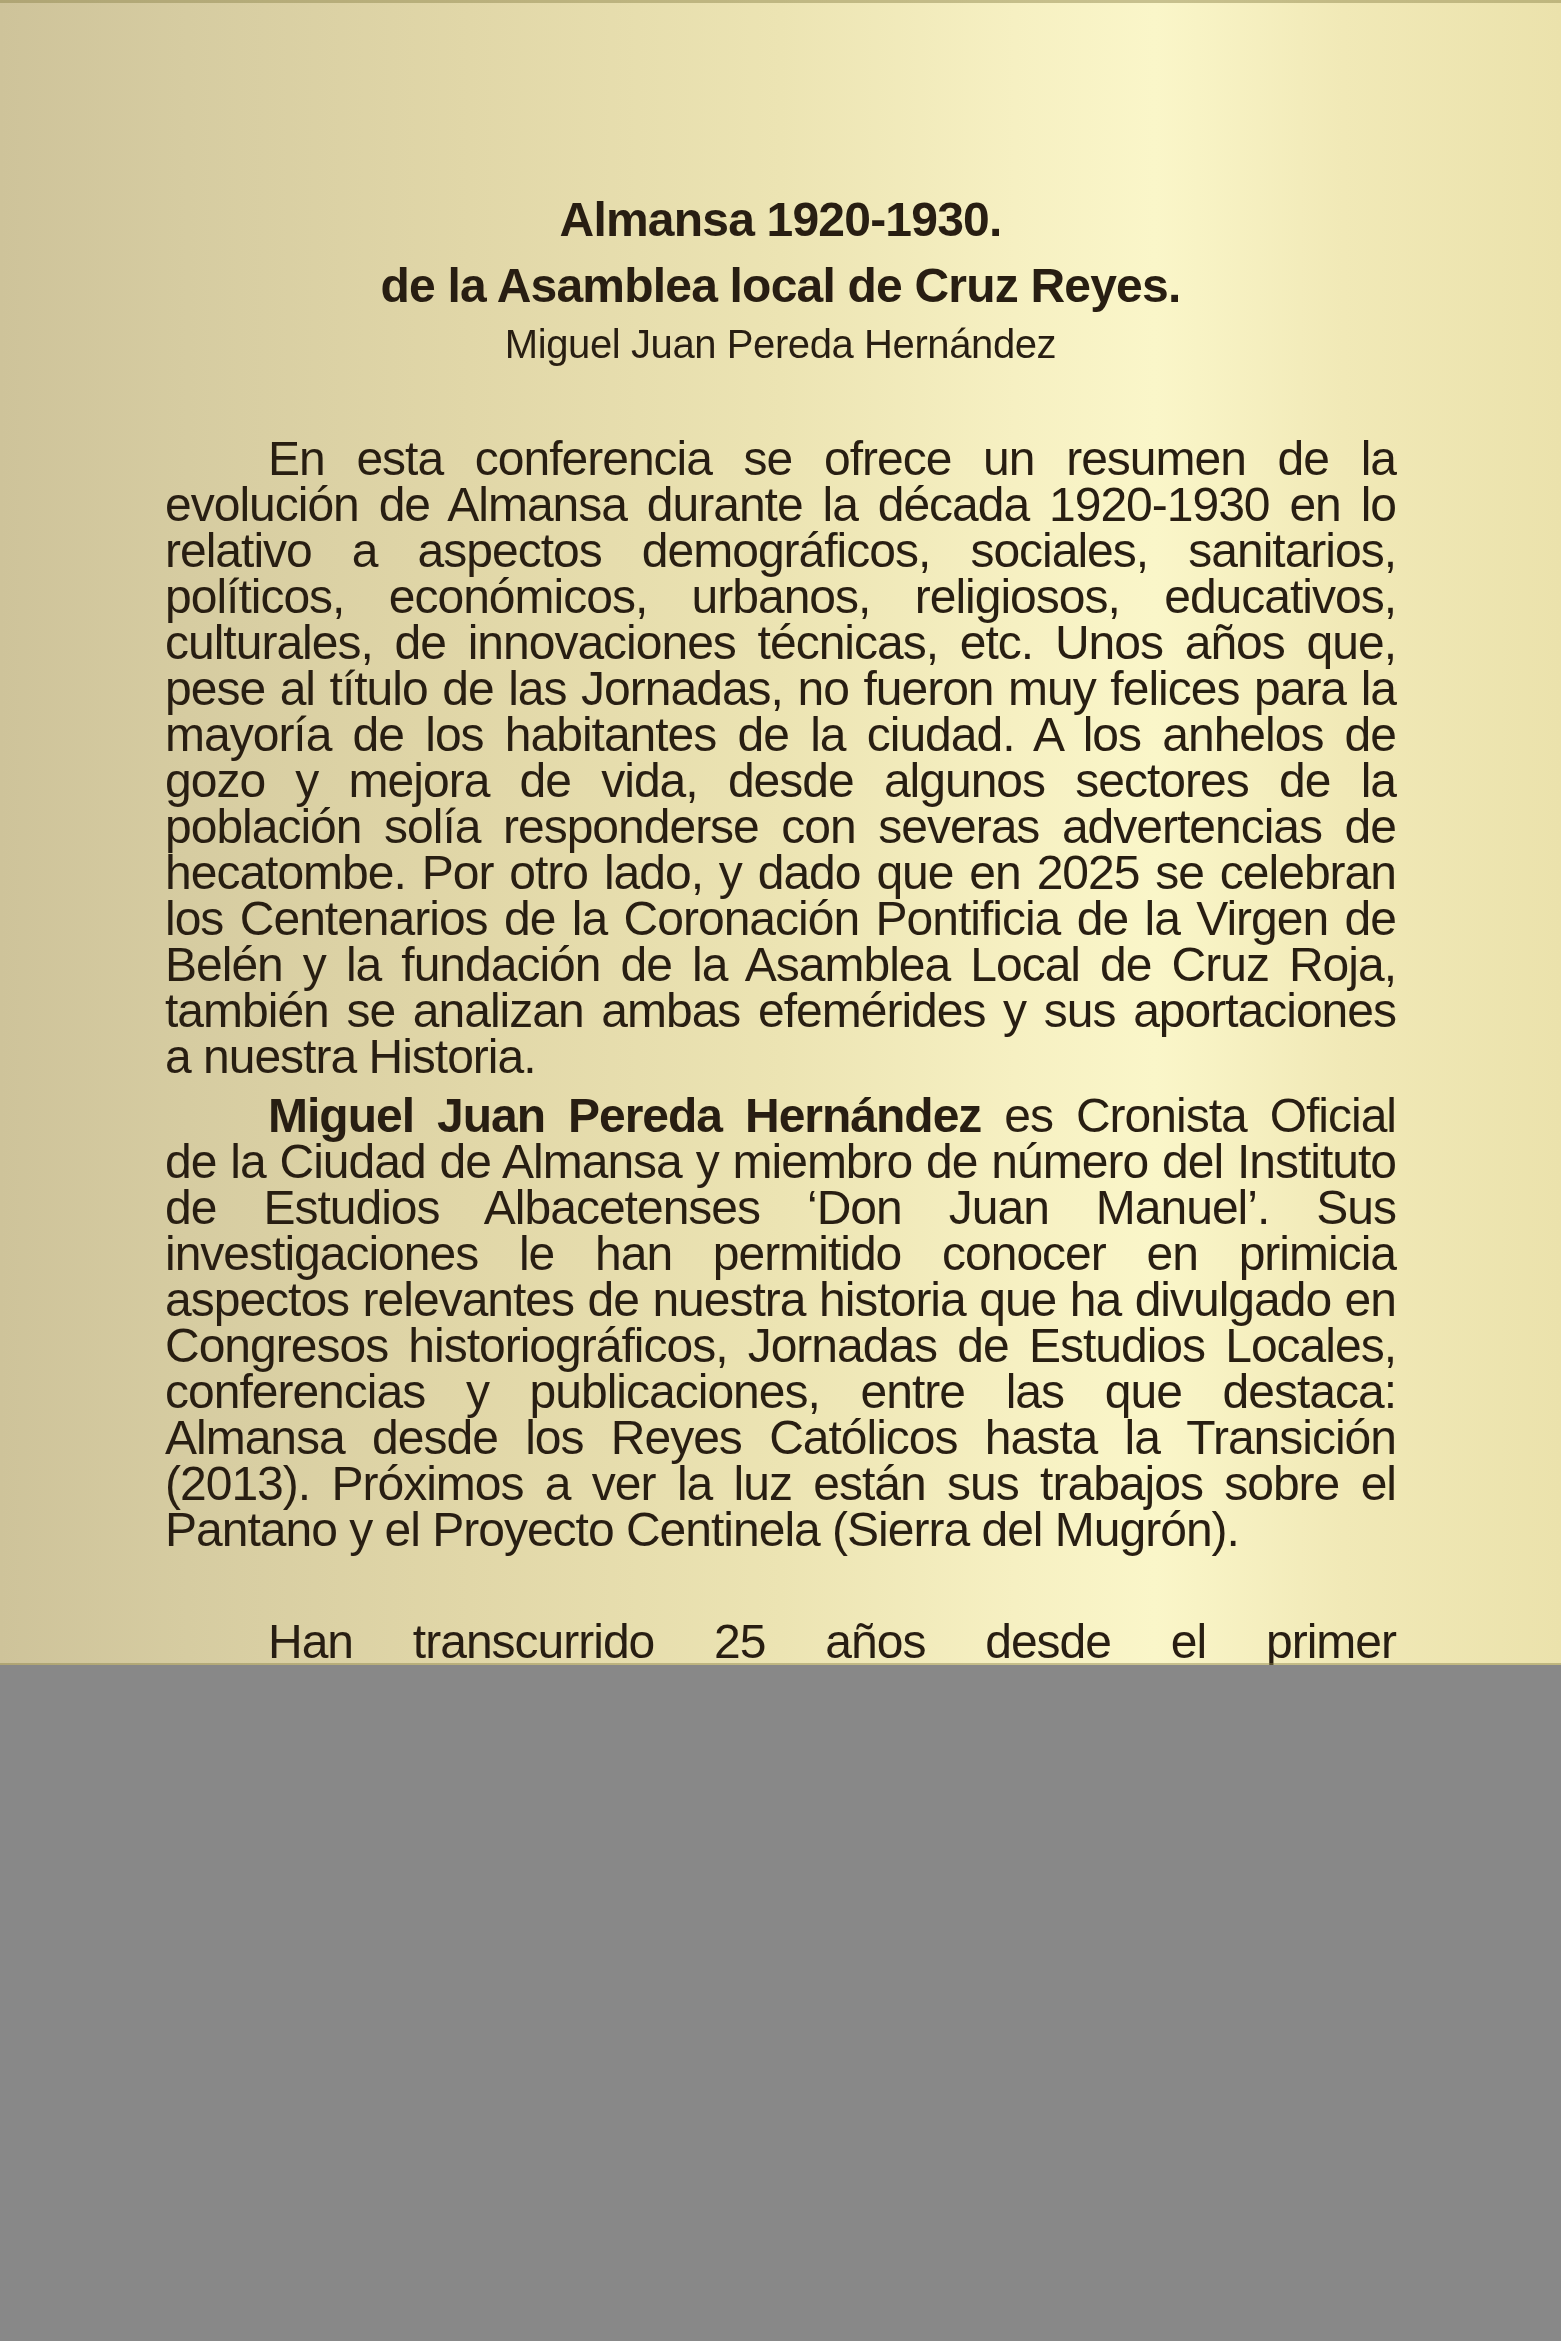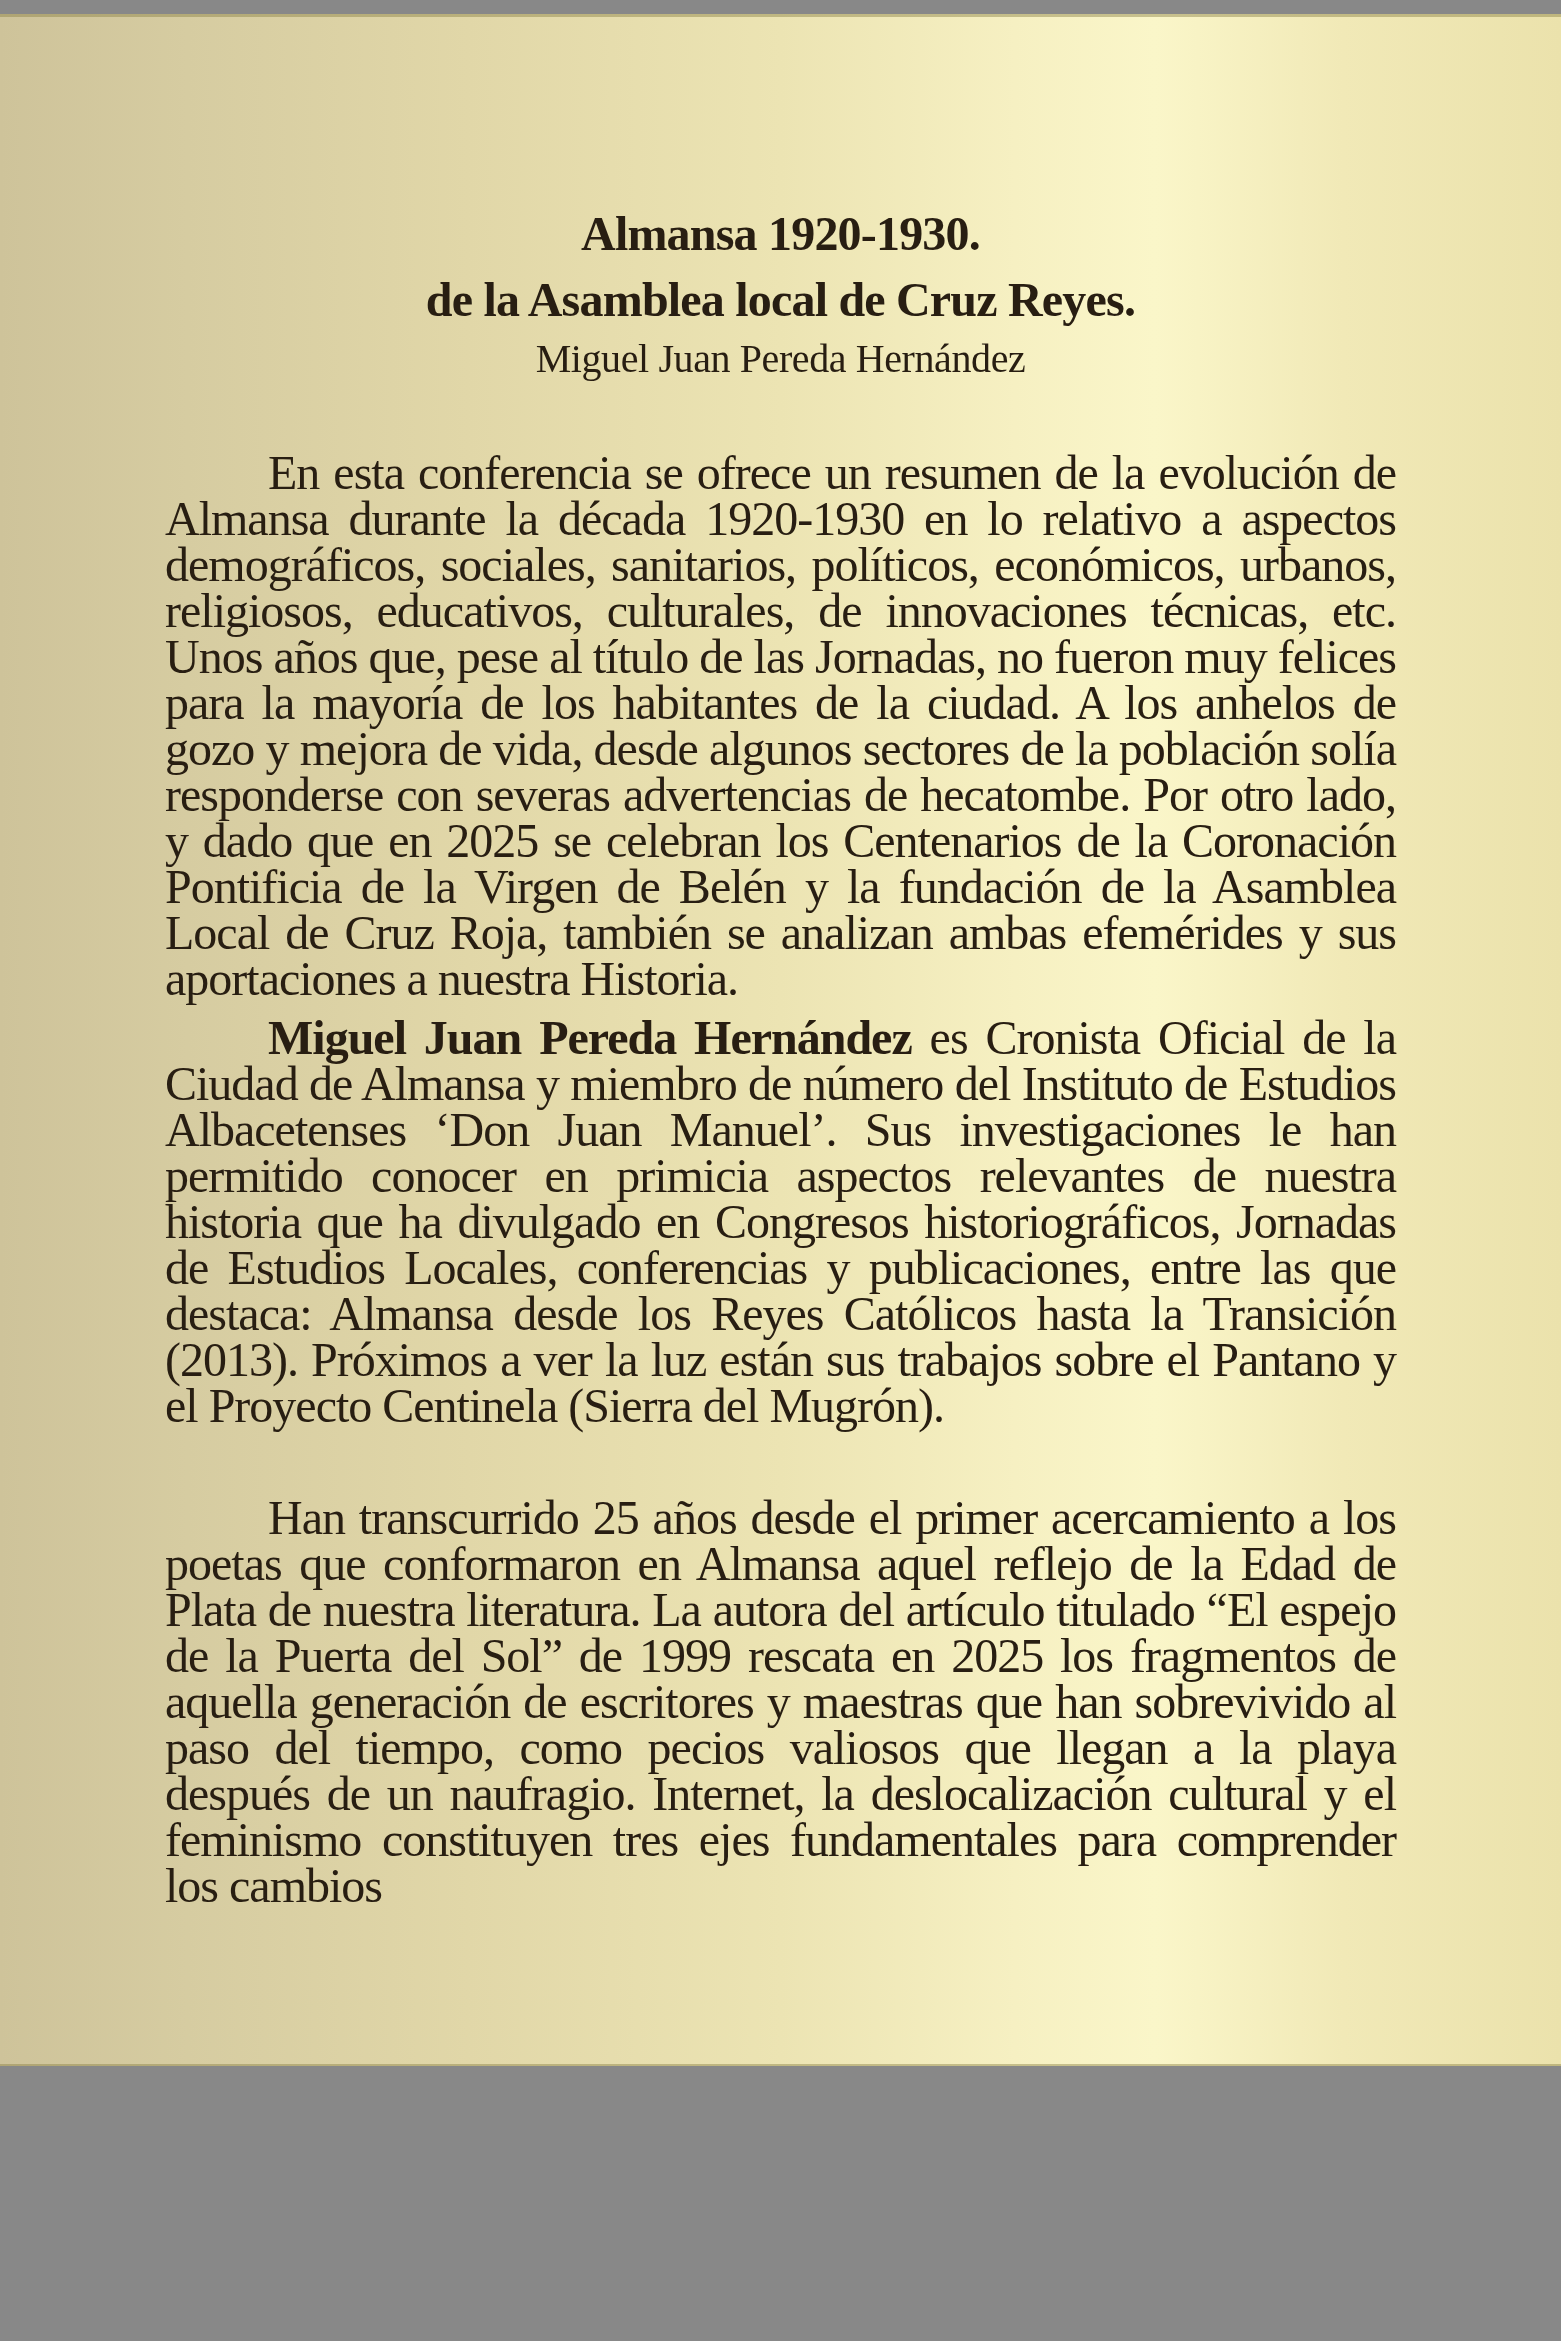--- a/index.html
+++ b/index.html
@@ -3,34 +3,34 @@
 <meta charset="utf-8">
 <style>
   html, body {
     margin: 0;
     padding: 0;
     background: #888;
   }
   .page {
     position: relative;
     width: 1561px;
-    height: 2052px;
-    margin: 14px auto;
+    height: 1665px;
+    margin: 0 auto;
     overflow: hidden;
     
     background: linear-gradient(90deg,
       #cec39a 0%,
       #d6cca1 12%,
       #e1d7a8 30%,
       #ece4b3 50%,
       #f6f0c2 65%,
       #faf6c9 74%,
       #f1e9b7 86%,
       #ebe2ac 100%);
-    font-family: Liberation Serif, serif;
+    font-family: Liberation Sans, sans-serif;
     color: #281e12;
   }
   .edge-line {
     position: absolute;
     left: 0;
     width: 100%;
     height: 2.5px;
     background: rgba(138, 128, 72, 0.45);
   }
   .edge-line.top { top: 0; }

